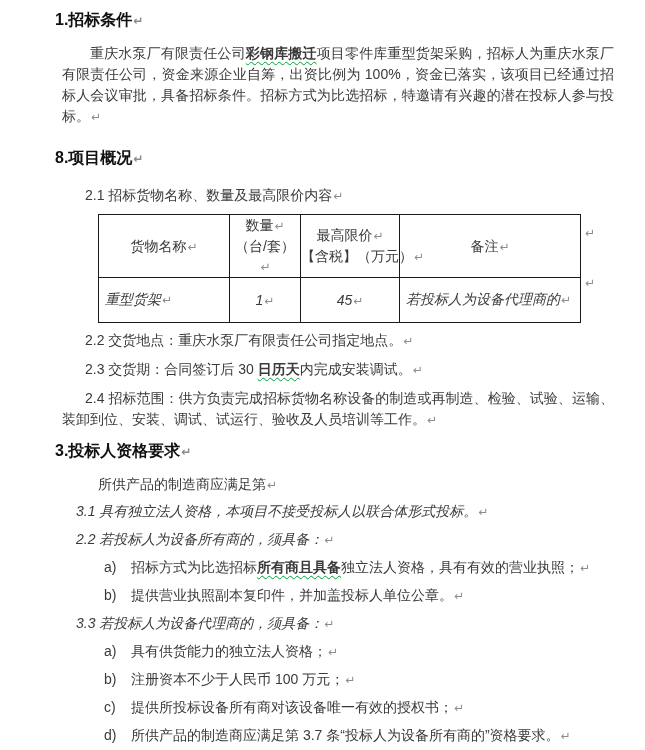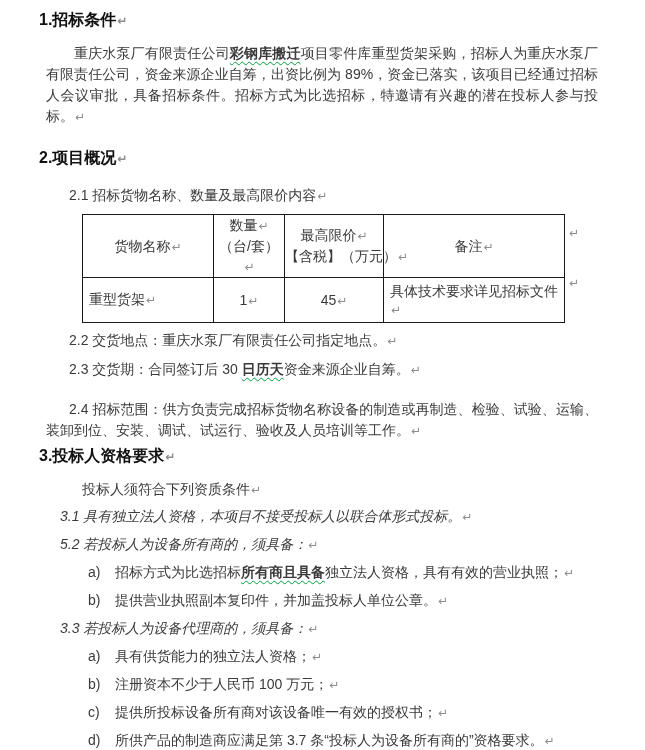--- a/index.html
+++ b/index.html
@@ -5,43 +5,44 @@
   html,body{margin:0;padding:0;}
   .page{
     position:relative;
     width:645px;height:750px;
     background:#ffffff;
     font-family:"Liberation Sans", sans-serif;
     color:#3a3a3a;
     overflow:hidden;
     box-sizing:border-box;
     padding-top:9px;
+    padding-left:16px;
   }
   .h{
     margin:0 0 0 39px;
     font-size:16px;
     font-weight:bold;
     color:#111111;
     line-height:22px;
   }
   .h1{margin-top:0;}
   .h2{margin-top:19px;}
-  .h3{margin-top:3px;}
+  .h3{margin-top:9px;}
   .para{
     margin:0 0 0 46px;
     width:552px;
     font-size:14px;
     line-height:21px;
     text-align:justify;
   }
   .p-main{margin-top:11px;text-indent:28px;}
   .p-21{margin-top:15px;text-indent:23px;}
   .p-22{margin-top:7px;text-indent:23px;}
   .p-23{margin-top:7px;text-indent:23px;}
-  .p-24{margin-top:18px;text-indent:23px;}
+  .p-24{margin-top:7px;text-indent:23px;}
   .intro{
     margin:11px 0 0 82px;
     font-size:14px;line-height:21px;
   }
   .sub{
     margin:0 0 0 60px;
     width:538px;
     font-size:14px;line-height:21px;
     text-align:justify;
     font-style:italic;
@@ -81,78 +82,78 @@
     width:478px;
   }
   table.goods td{
     border:1px solid #1a1a1a;
     font-size:14px;
     color:#3a3a3a;
     padding:0;
     vertical-align:middle;
   }
   tr.hdr td{height:50px;text-align:center;line-height:20px;}
-  tr.dat td{height:44px;}
+  tr.dat td{height:44px;font-style:italic;}
   td.c-name{width:130px;}
   td.c-qty{width:70px;}
   td.c-price{width:98px;white-space:nowrap;overflow:visible;}
   td.c-note{width:180px;}
   tr.dat td.c-name, tr.dat td.c-note{text-align:left;padding:0 6px;}
   tr.dat td.c-qty, tr.dat td.c-price{text-align:center;}
   .rowmark{position:absolute;left:486px;}
   .rm1{top:12px;}
   .rm2{top:62px;}
 </style>
 </head>
 <body>
 
 <div class="page">
 
   <div class="h h1"><span>1.招标条件</span><span class="pl">↵</span></div>
 
-  <div class="para p-main"><span>重庆水泵厂有限责任公司</span><span class="sq">彩钢库搬迁</span><span>项目零件库重型货架采购，招标人为重庆水泵厂有限责任公司，资金来源企业自筹，出资比例为 89%，资金已落实，该项目已经通过招标人会议审批，具备招标条件。招标方式为比选招标，特邀请有兴趣的潜在投标人参与投标。</span><span class="pl">↵</span></div>
+  <div class="para p-main"><span>重庆水泵厂有限责任公司</span><span class="sq">彩钢库搬迁</span><span>项目零件库重型货架采购，招标人为重庆水泵厂有限责任公司，资金来源企业自筹，出资比例为 100%，资金已落实，该项目已经通过招标人会议审批，具备招标条件。招标方式为比选招标，特邀请有兴趣的潜在投标人参与投标。</span><span class="pl">↵</span></div>
 
-  <div class="h h2"><span>2.项目概况</span><span class="pl">↵</span></div>
+  <div class="h h2"><span>8.项目概况</span><span class="pl">↵</span></div>
 
   <div class="para p-21"><span>2.1 招标货物名称、数量及最高限价内容</span><span class="pl">↵</span></div>
 
   <div class="tblwrap">
     <table class="goods">
       <tbody>
           <tr class="hdr">
         <td class="c-name"><span>货物名称</span><span class="pl">↵</span></td>
         <td class="c-qty"><span>数量</span><span class="pl">↵</span><br><span>（台/套）</span><span class="pl">↵</span></td>
         <td class="c-price"><span>最高限价</span><span class="pl">↵</span><br><span>【含税】（万元）</span><span class="pl">↵</span></td>
         <td class="c-note"><span>备注</span><span class="pl">↵</span></td>
       </tr>
       <tr class="dat">
         <td class="c-name"><span>重型货架</span><span class="pl">↵</span></td>
         <td class="c-qty"><span>1</span><span class="pl">↵</span></td>
         <td class="c-price"><span>45</span><span class="pl">↵</span></td>
-        <td class="c-note"><span>具体技术要求详见招标文件</span><span class="pl">↵</span></td>
+        <td class="c-note"><span>若投标人为设备代理商的</span><span class="pl">↵</span></td>
       </tr>
     </tbody>
       </table>
     <span class="pl rowmark rm1">↵</span>
     <span class="pl rowmark rm2">↵</span>
   </div>
 
   <div class="para p-22"><span>2.2 交货地点：重庆水泵厂有限责任公司指定地点。</span><span class="pl">↵</span></div>
 
-  <div class="para p-23"><span>2.3 交货期：合同签订后 30 </span><span class="sq">日历天</span><span>资金来源企业自筹。</span><span class="pl">↵</span></div>
+  <div class="para p-23"><span>2.3 交货期：合同签订后 30 </span><span class="sq">日历天</span><span>内完成安装调试。</span><span class="pl">↵</span></div>
 
   <div class="para p-24"><span>2.4 招标范围：供方负责完成招标货物名称设备的制造或再制造、检验、试验、运输、装卸到位、安装、调试、试运行、验收及人员培训等工作。</span><span class="pl">↵</span></div>
 
   <div class="h h3"><span>3.投标人资格要求</span><span class="pl">↵</span></div>
 
-  <div class="intro"><span>投标人须符合下列资质条件</span><span class="pl">↵</span></div>
+  <div class="intro"><span>所供产品的制造商应满足第</span><span class="pl">↵</span></div>
 
   <div class="sub sub1"><span>3.1 具有独立法人资格，本项目不接受投标人以联合体形式投标。</span><span class="pl">↵</span></div>
 
-  <div class="sub subn"><span>5.2 若投标人为设备所有商的，须具备：</span><span class="pl">↵</span></div>
+  <div class="sub subn"><span>2.2 若投标人为设备所有商的，须具备：</span><span class="pl">↵</span></div>
 
   <div class="li"><span class="lab">a)</span><span>招标方式为比选招标</span><span class="sq">所有商且具备</span><span>独立法人资格，具有有效的营业执照；</span><span class="pl">↵</span></div>
 
   <div class="li"><span class="lab">b)</span><span>提供营业执照副本复印件，并加盖投标人单位公章。</span><span class="pl">↵</span></div>
 
   <div class="sub subn"><span>3.3 若投标人为设备代理商的，须具备：</span><span class="pl">↵</span></div>
 
   <div class="li"><span class="lab">a)</span><span>具有供货能力的独立法人资格；</span><span class="pl">↵</span></div>
 
   <div class="li"><span class="lab">b)</span><span>注册资本不少于人民币 100 万元；</span><span class="pl">↵</span></div>

